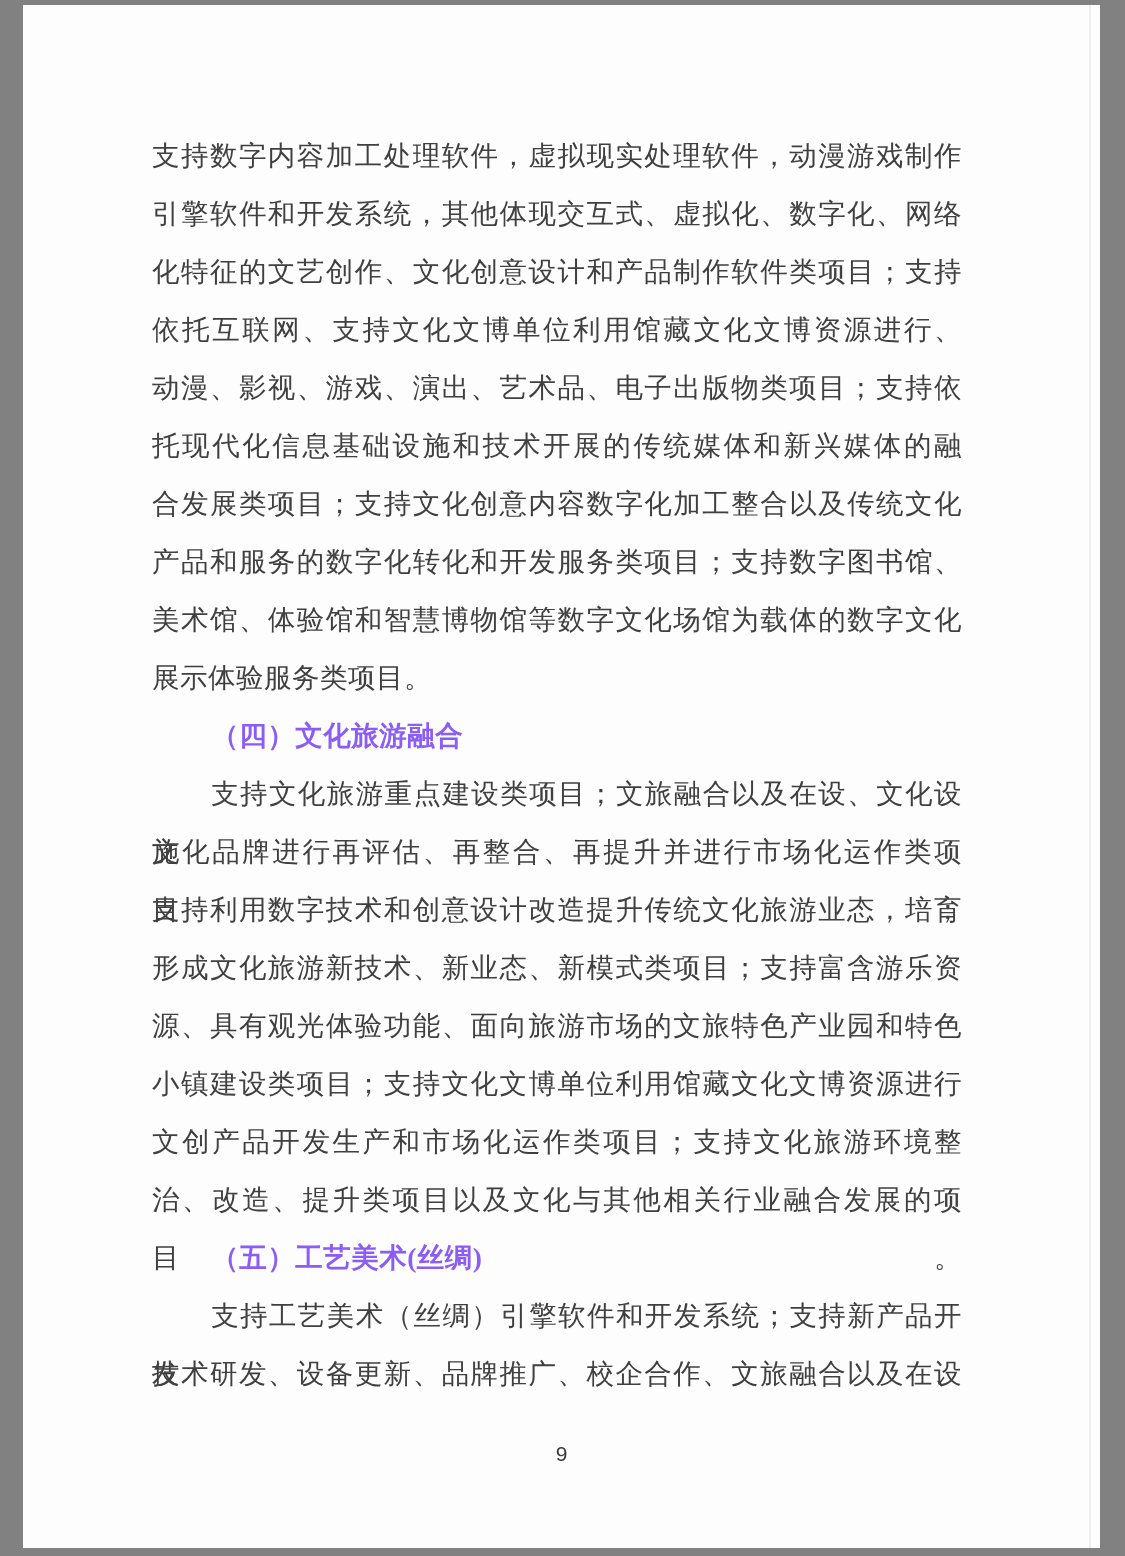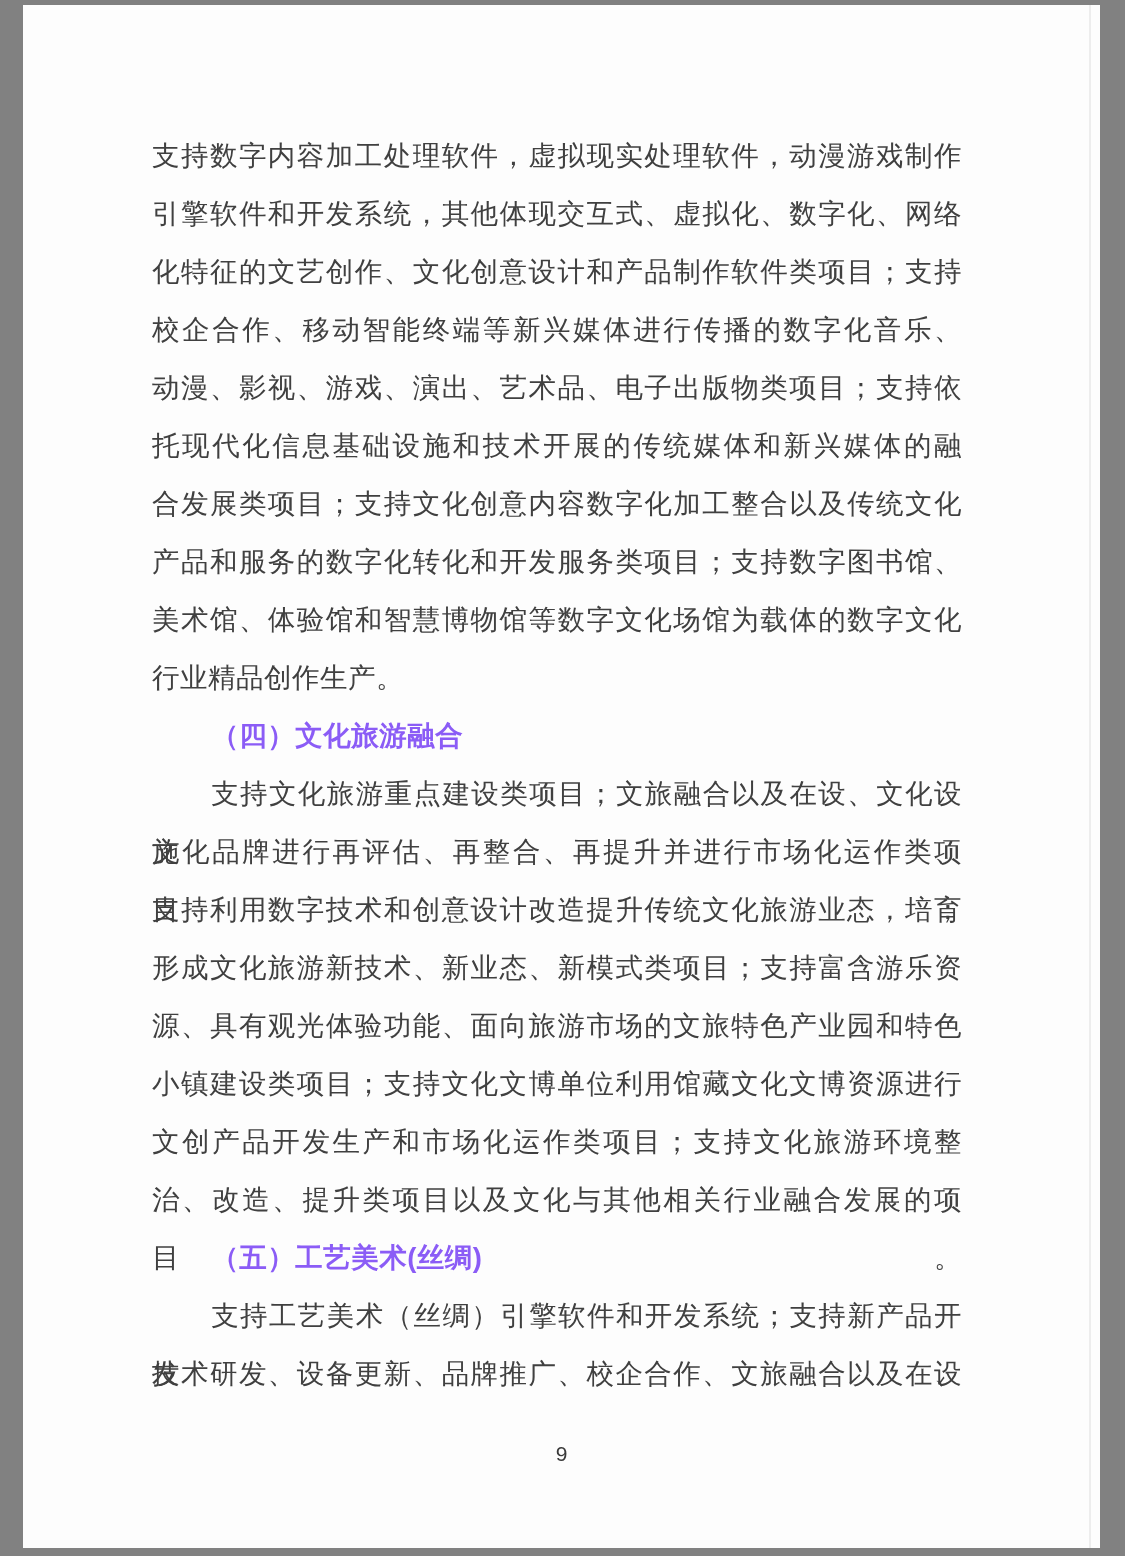--- a/index.html
+++ b/index.html
@@ -39,21 +39,21 @@
     position: absolute;
     left: 129px;
     top: 122px;
     width: 810px;
   }
   .line {
     height: 58px;
     line-height: 58px;
     font-size: 27.5px;
     color: var(--text-color);
-    font-family: Liberation Sans, sans-serif;
+    font-family: Liberation Serif, serif;
     letter-spacing: 0.5px;
   }
   .line.justify {
     text-align: justify;
     text-align-last: justify;
     text-justify: inter-character;
   }
   .line.justify-indent {
     text-indent: 2.15em;
     text-align: justify;
@@ -81,27 +81,27 @@
 </style>
 </head>
 <body>
 
 <div class="page">
   <div class="page-edge-line"></div>
   <div class="textblock">
       <div class="line justify">支持数字内容加工处理软件，虚拟现实处理软件，动漫游戏制作</div>
       <div class="line justify">引擎软件和开发系统，其他体现交互式、虚拟化、数字化、网络</div>
       <div class="line justify">化特征的文艺创作、文化创意设计和产品制作软件类项目；支持</div>
-      <div class="line justify">校企合作、移动智能终端等新兴媒体进行传播的数字化音乐、</div>
+      <div class="line justify">依托互联网、支持文化文博单位利用馆藏文化文博资源进行、</div>
       <div class="line justify">动漫、影视、游戏、演出、艺术品、电子出版物类项目；支持依</div>
       <div class="line justify">托现代化信息基础设施和技术开展的传统媒体和新兴媒体的融</div>
       <div class="line justify">合发展类项目；支持文化创意内容数字化加工整合以及传统文化</div>
       <div class="line justify">产品和服务的数字化转化和开发服务类项目；支持数字图书馆、</div>
       <div class="line justify">美术馆、体验馆和智慧博物馆等数字文化场馆为载体的数字文化</div>
-      <div class="line plain">行业精品创作生产。</div>
+      <div class="line plain">展示体验服务类项目。</div>
       <div class="line heading">（四）文化旅游融合</div>
       <div class="line justify-indent">支持文化旅游重点建设类项目；文旅融合以及在设、文化设施、</div>
       <div class="line justify">文化品牌进行再评估、再整合、再提升并进行市场化运作类项目；</div>
       <div class="line justify">支持利用数字技术和创意设计改造提升传统文化旅游业态，培育</div>
       <div class="line justify">形成文化旅游新技术、新业态、新模式类项目；支持富含游乐资</div>
       <div class="line justify">源、具有观光体验功能、面向旅游市场的文旅特色产业园和特色</div>
       <div class="line justify">小镇建设类项目；支持文化文博单位利用馆藏文化文博资源进行</div>
       <div class="line justify">文创产品开发生产和市场化运作类项目；支持文化旅游环境整</div>
       <div class="line justify">治、改造、提升类项目以及文化与其他相关行业融合发展的项目。</div>
       <div class="line heading">（五）工艺美术(丝绸)</div>

